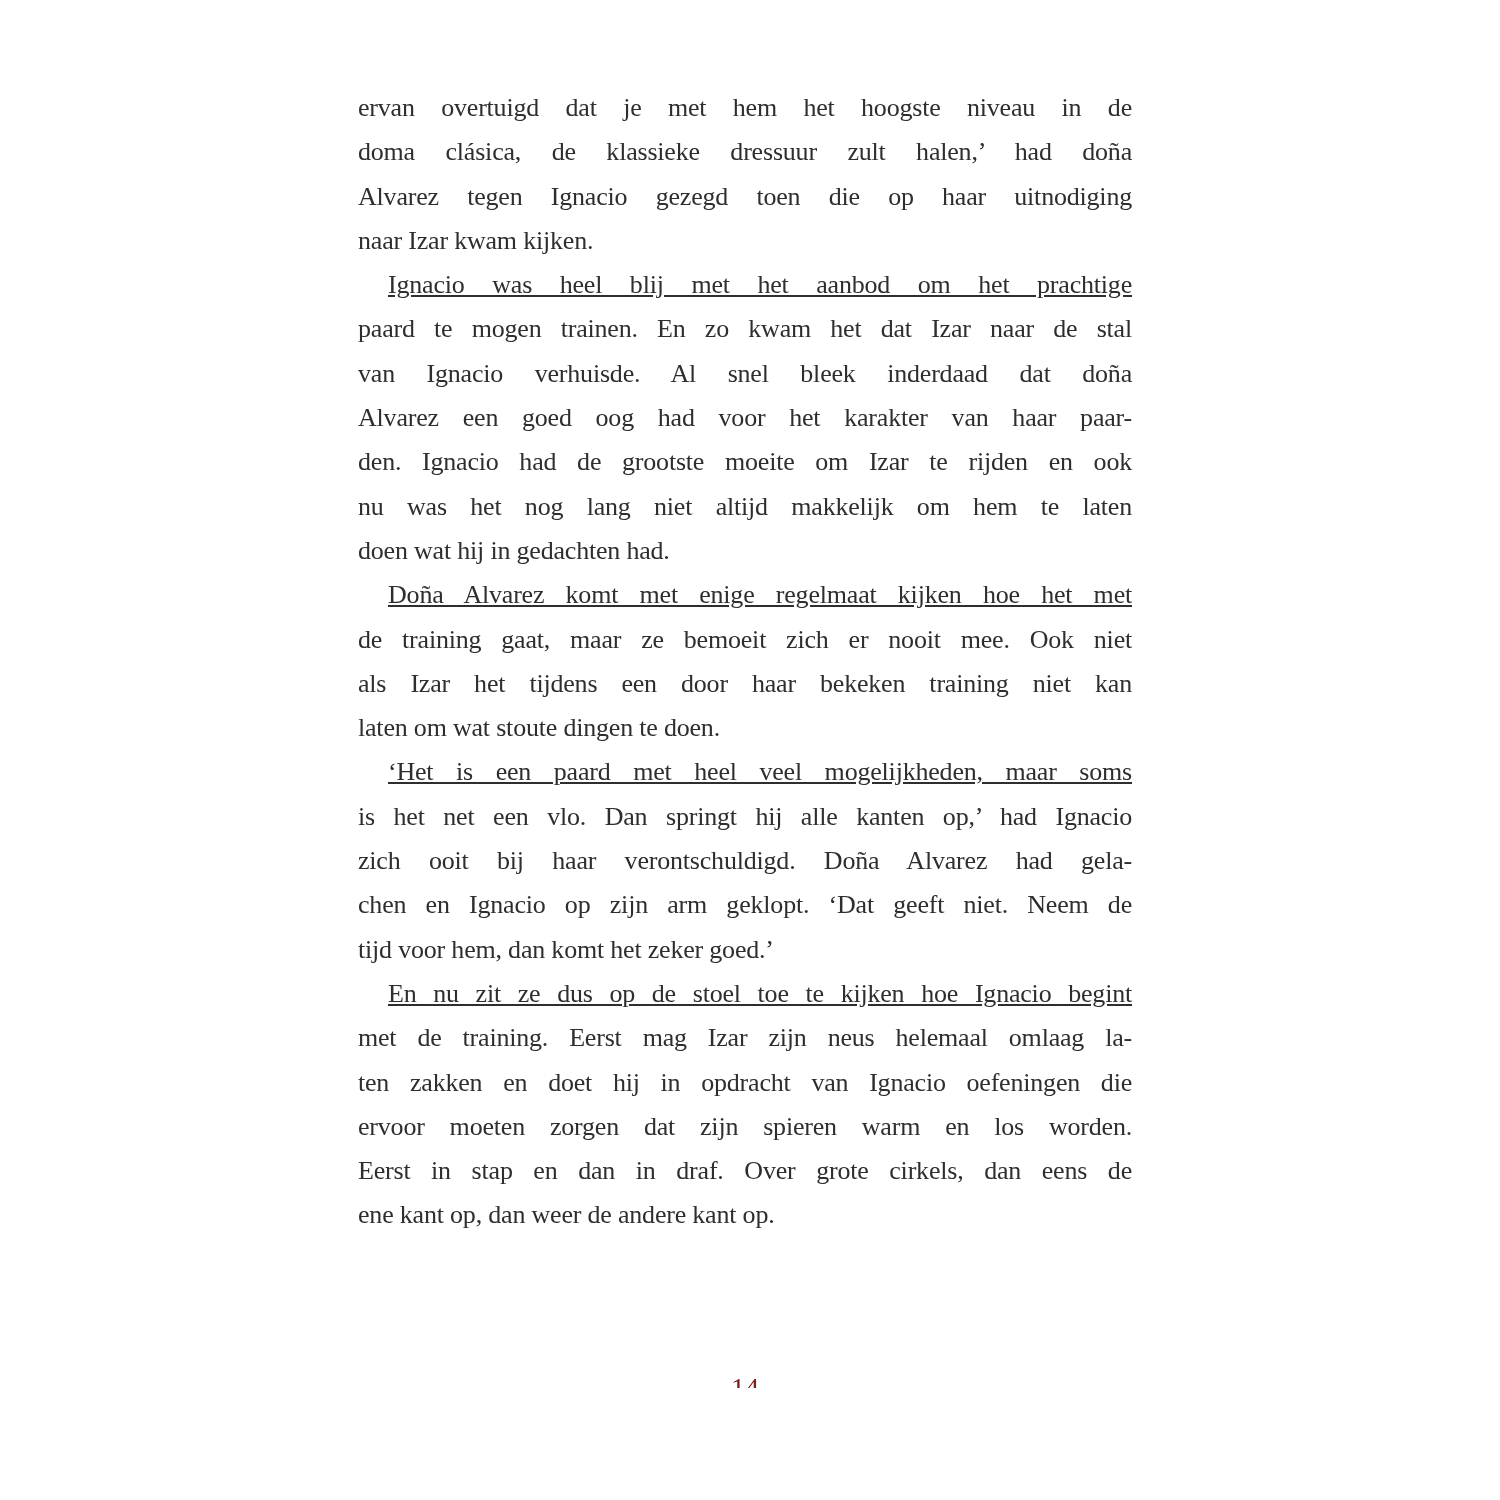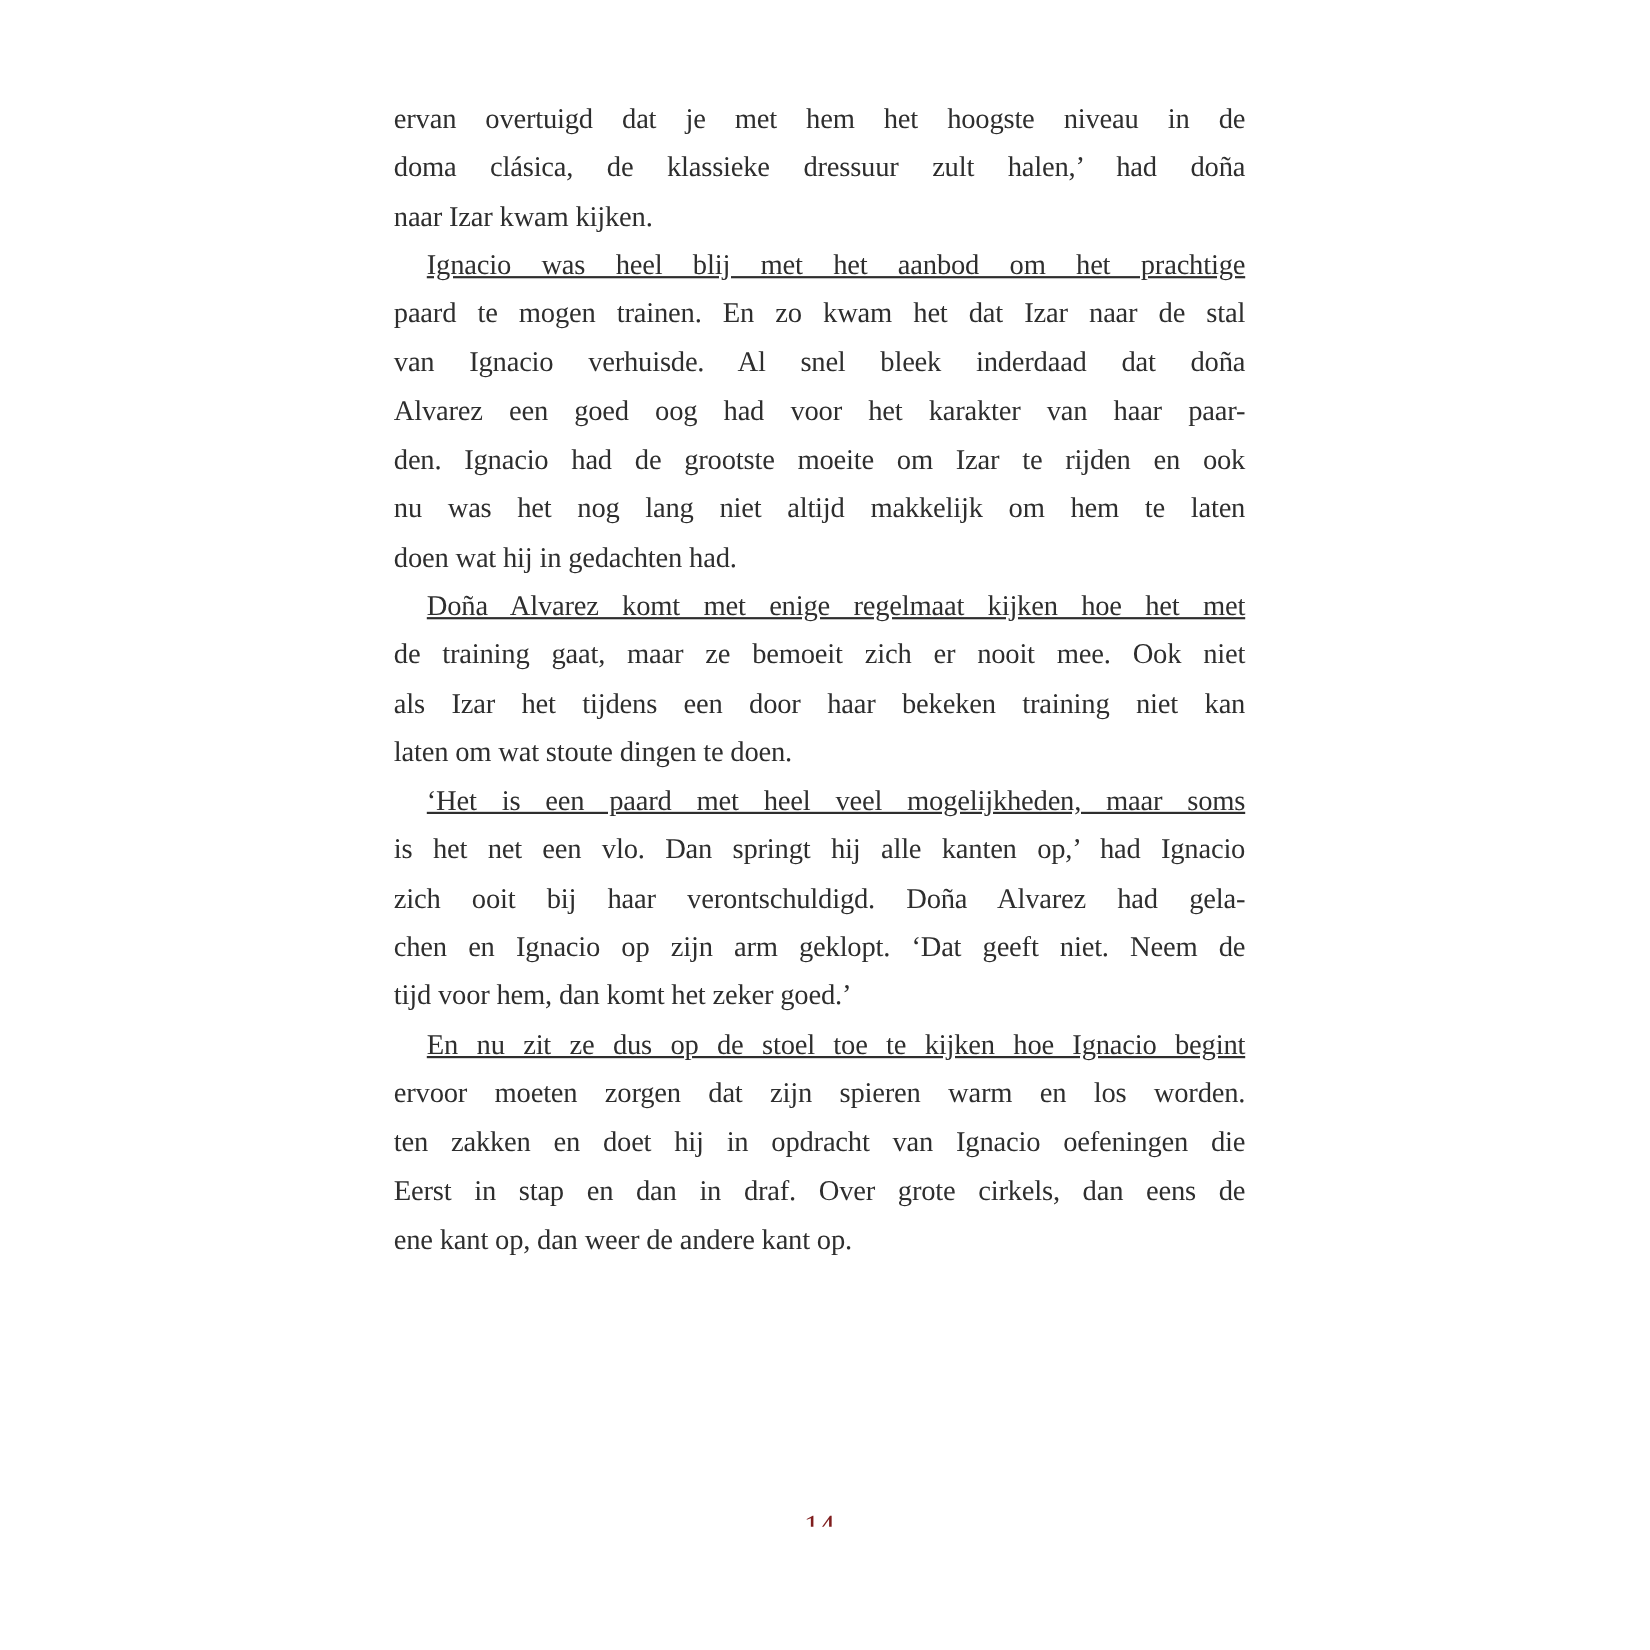--- a/index.html
+++ b/index.html
@@ -55,20 +55,21 @@
   }
 </style>
 </head>
 <body>
 
 <div class="page">
   <div class="text-block">
       <div class="paragraph">
         <div class="line justify">ervan overtuigd dat je met hem het hoogste niveau in de</div>
         <div class="line justify">doma clásica, de klassieke dressuur zult halen,’ had doña</div>
+        <div class="line justify">Alvarez tegen Ignacio gezegd toen die op haar uitnodiging</div>
         <div class="line left">naar Izar kwam kijken.</div>
       </div>
       <div class="paragraph">
         <div class="line justify indent">Ignacio was heel blij met het aanbod om het prachtige</div>
         <div class="line justify">paard te mogen trainen. En zo kwam het dat Izar naar de stal</div>
         <div class="line justify">van Ignacio verhuisde. Al snel bleek inderdaad dat doña</div>
         <div class="line justify">Alvarez een goed oog had voor het karakter van haar paar-</div>
         <div class="line justify">den. Ignacio had de grootste moeite om Izar te rijden en ook</div>
         <div class="line justify">nu was het nog lang niet altijd makkelijk om hem te laten</div>
         <div class="line left">doen wat hij in gedachten had.</div>
@@ -81,22 +82,23 @@
       </div>
       <div class="paragraph">
         <div class="line justify indent">‘Het is een paard met heel veel mogelijkheden, maar soms</div>
         <div class="line justify">is het net een vlo. Dan springt hij alle kanten op,’ had Ignacio</div>
         <div class="line justify">zich ooit bij haar verontschuldigd. Doña Alvarez had gela-</div>
         <div class="line justify">chen en Ignacio op zijn arm geklopt. ‘Dat geeft niet. Neem de</div>
         <div class="line left">tijd voor hem, dan komt het zeker goed.’</div>
       </div>
       <div class="paragraph">
         <div class="line justify indent">En nu zit ze dus op de stoel toe te kijken hoe Ignacio begint</div>
+        <div class="line justify">met de training. Eerst mag Izar zijn neus helemaal omlaag la-</div>
+        <div class="line justify">ten zakken en doet hij in opdracht van Ignacio oefeningen die</div>
         <div class="line justify">ervoor moeten zorgen dat zijn spieren warm en los worden.</div>
-        <div class="line justify">ten zakken en doet hij in opdracht van Ignacio oefeningen die</div>
         <div class="line justify">Eerst in stap en dan in draf. Over grote cirkels, dan eens de</div>
         <div class="line left">ene kant op, dan weer de andere kant op.</div>
       </div>
       <div class="paragraph">
       </div>
     </div>
   <div class="page-number">14</div>
 </div>
 
 </body></html>

